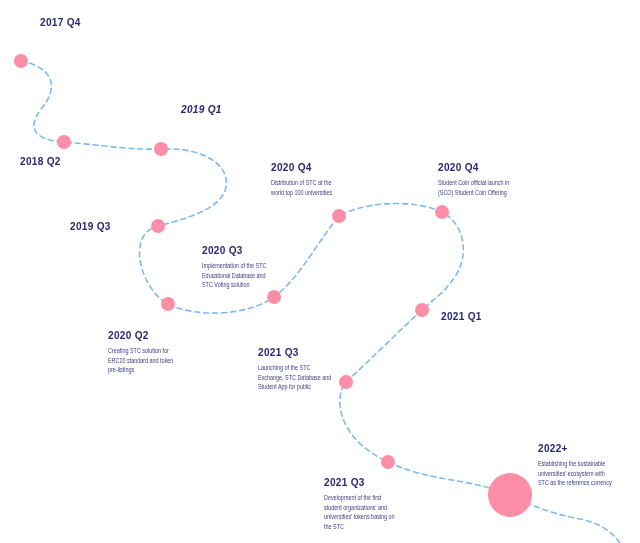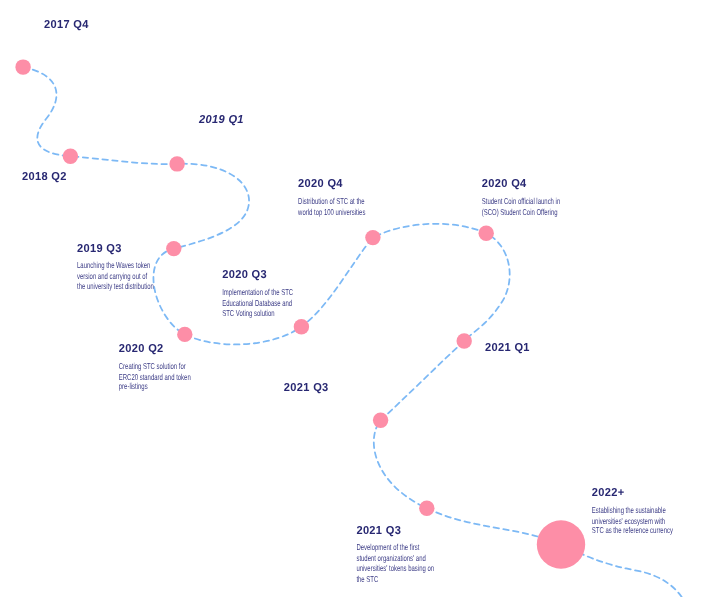--- a/index.html
+++ b/index.html
@@ -52,27 +52,22 @@
         <div class="t">2017 Q4</div>
       </div>
       <div class="block" style="left: 20px; top: 156px;">
         <div class="t">2018 Q2</div>
       </div>
       <div class="block" style="left: 181px; top: 104px; font-style: italic;">
         <div class="t">2019 Q1</div>
       </div>
       <div class="block" style="left: 54px; top: 221px; margin-left: 16px;">
         <div class="t">2019 Q3</div>
-        <div class="d">
-          <div>Launching the Waves token</div>
-          <div>version and carrying out of</div>
-          <div>the university test distribution</div>
-        </div>
       </div>
-      <div class="block" style="left: 108px; top: 312px;">
+      <div class="block" style="left: 108px; top: 330px;">
         <div class="t">2020 Q2</div>
         <div class="d">
           <div>Creating STC solution for</div>
           <div>ERC20 standard and token</div>
           <div>pre-listings</div>
         </div>
       </div>
       <div class="block" style="left: 202px; top: 245px;">
         <div class="t">2020 Q3</div>
         <div class="d">
@@ -93,20 +88,25 @@
         <div class="d">
           <div>Student Coin official launch in</div>
           <div>(SCO) Student Coin Offering</div>
         </div>
       </div>
       <div class="block" style="left: 441px; top: 311px;">
         <div class="t">2021 Q1</div>
       </div>
       <div class="block" style="left: 258px; top: 347px;">
         <div class="t">2021 Q3</div>
+        <div class="d">
+          <div>Launching of the STC</div>
+          <div>Exchange, STC Database and</div>
+          <div>Student App for public</div>
+        </div>
       </div>
       <div class="block" style="left: 324px; top: 477px;">
         <div class="t">2021 Q3</div>
         <div class="d">
           <div>Development of the first</div>
           <div>student organizations' and</div>
           <div>universities' tokens basing on</div>
           <div>the STC</div>
         </div>
       </div>

